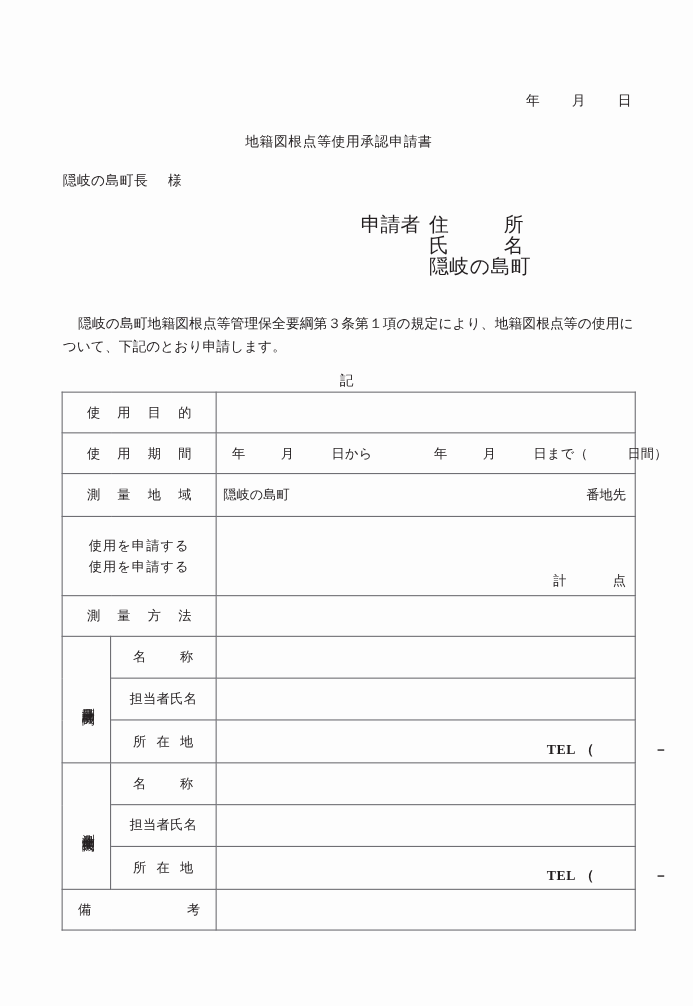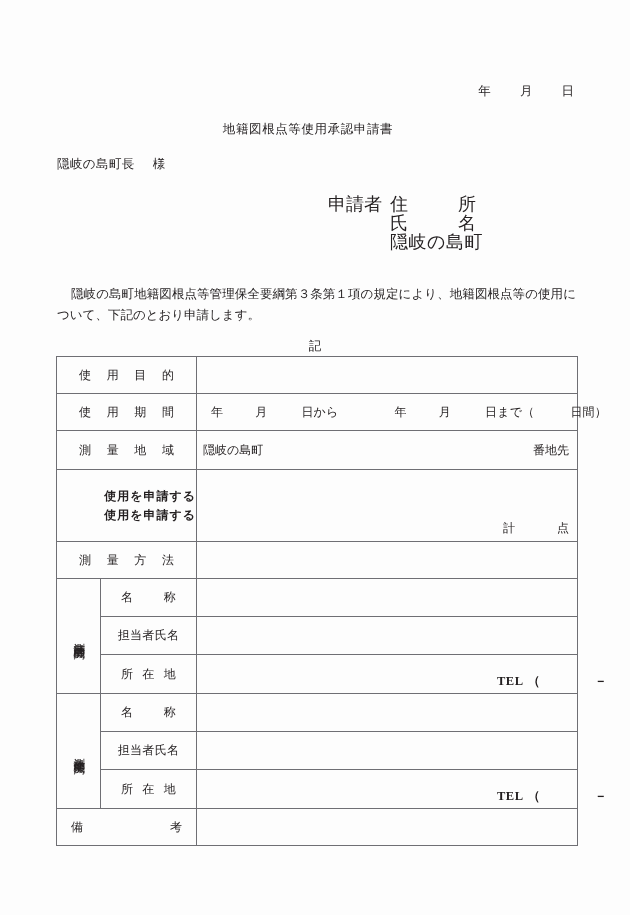--- a/index.html
+++ b/index.html
@@ -131,24 +131,23 @@
     letter-spacing: 0.3px;
   }
   .lbl-spread {
     display: flex;
     justify-content: space-between;
     padding: 0 22px;
     letter-spacing: 0;
   }
   .lbl-spread.wide { padding: 0 14px; }
   .lbl-two-line {
-    text-align: right;
+    text-align: center;
     line-height: 19px;
     letter-spacing: 1px;
-    font-weight: bold;
   }
   .lbl-sub {
     text-align: center;
     letter-spacing: 0.3px;
   }
   .lbl-sub .sp {
     display: flex;
     justify-content: space-between;
     padding: 0 20px;
   }

